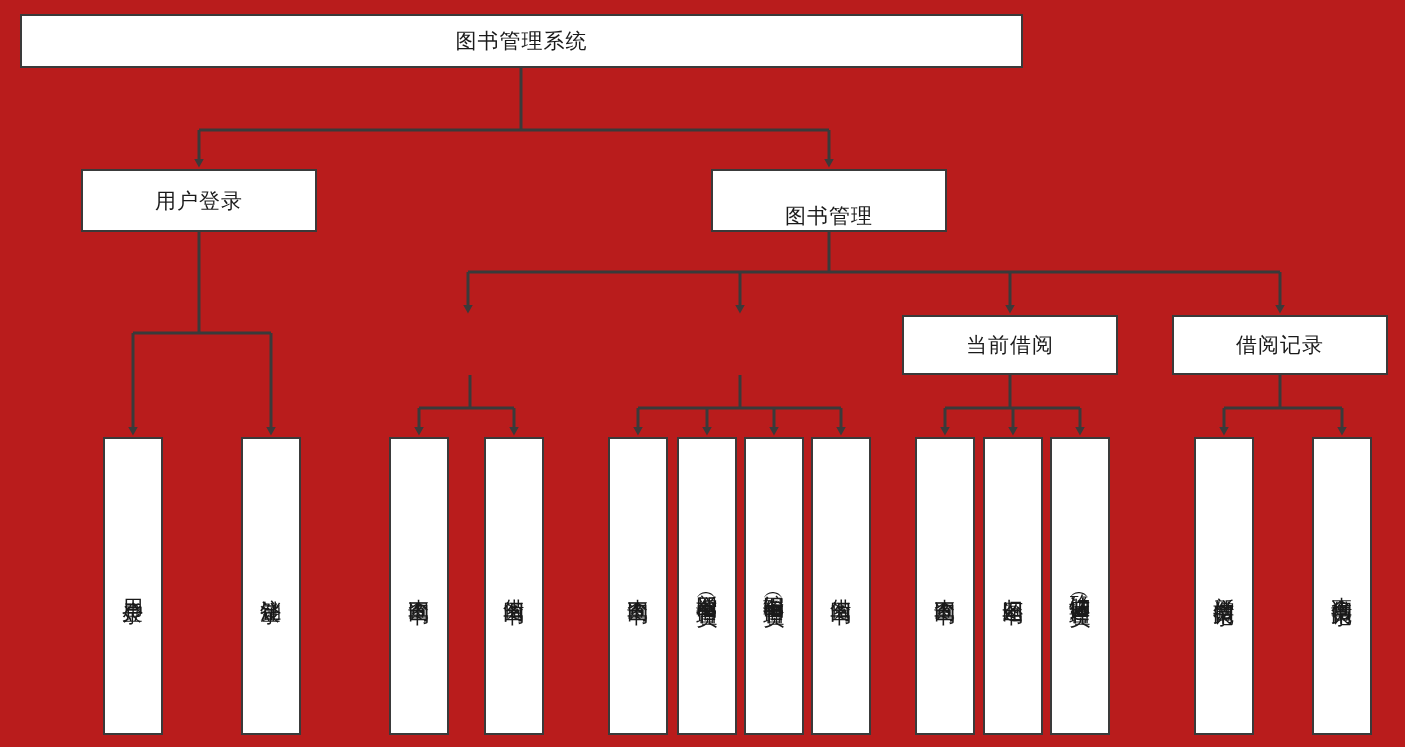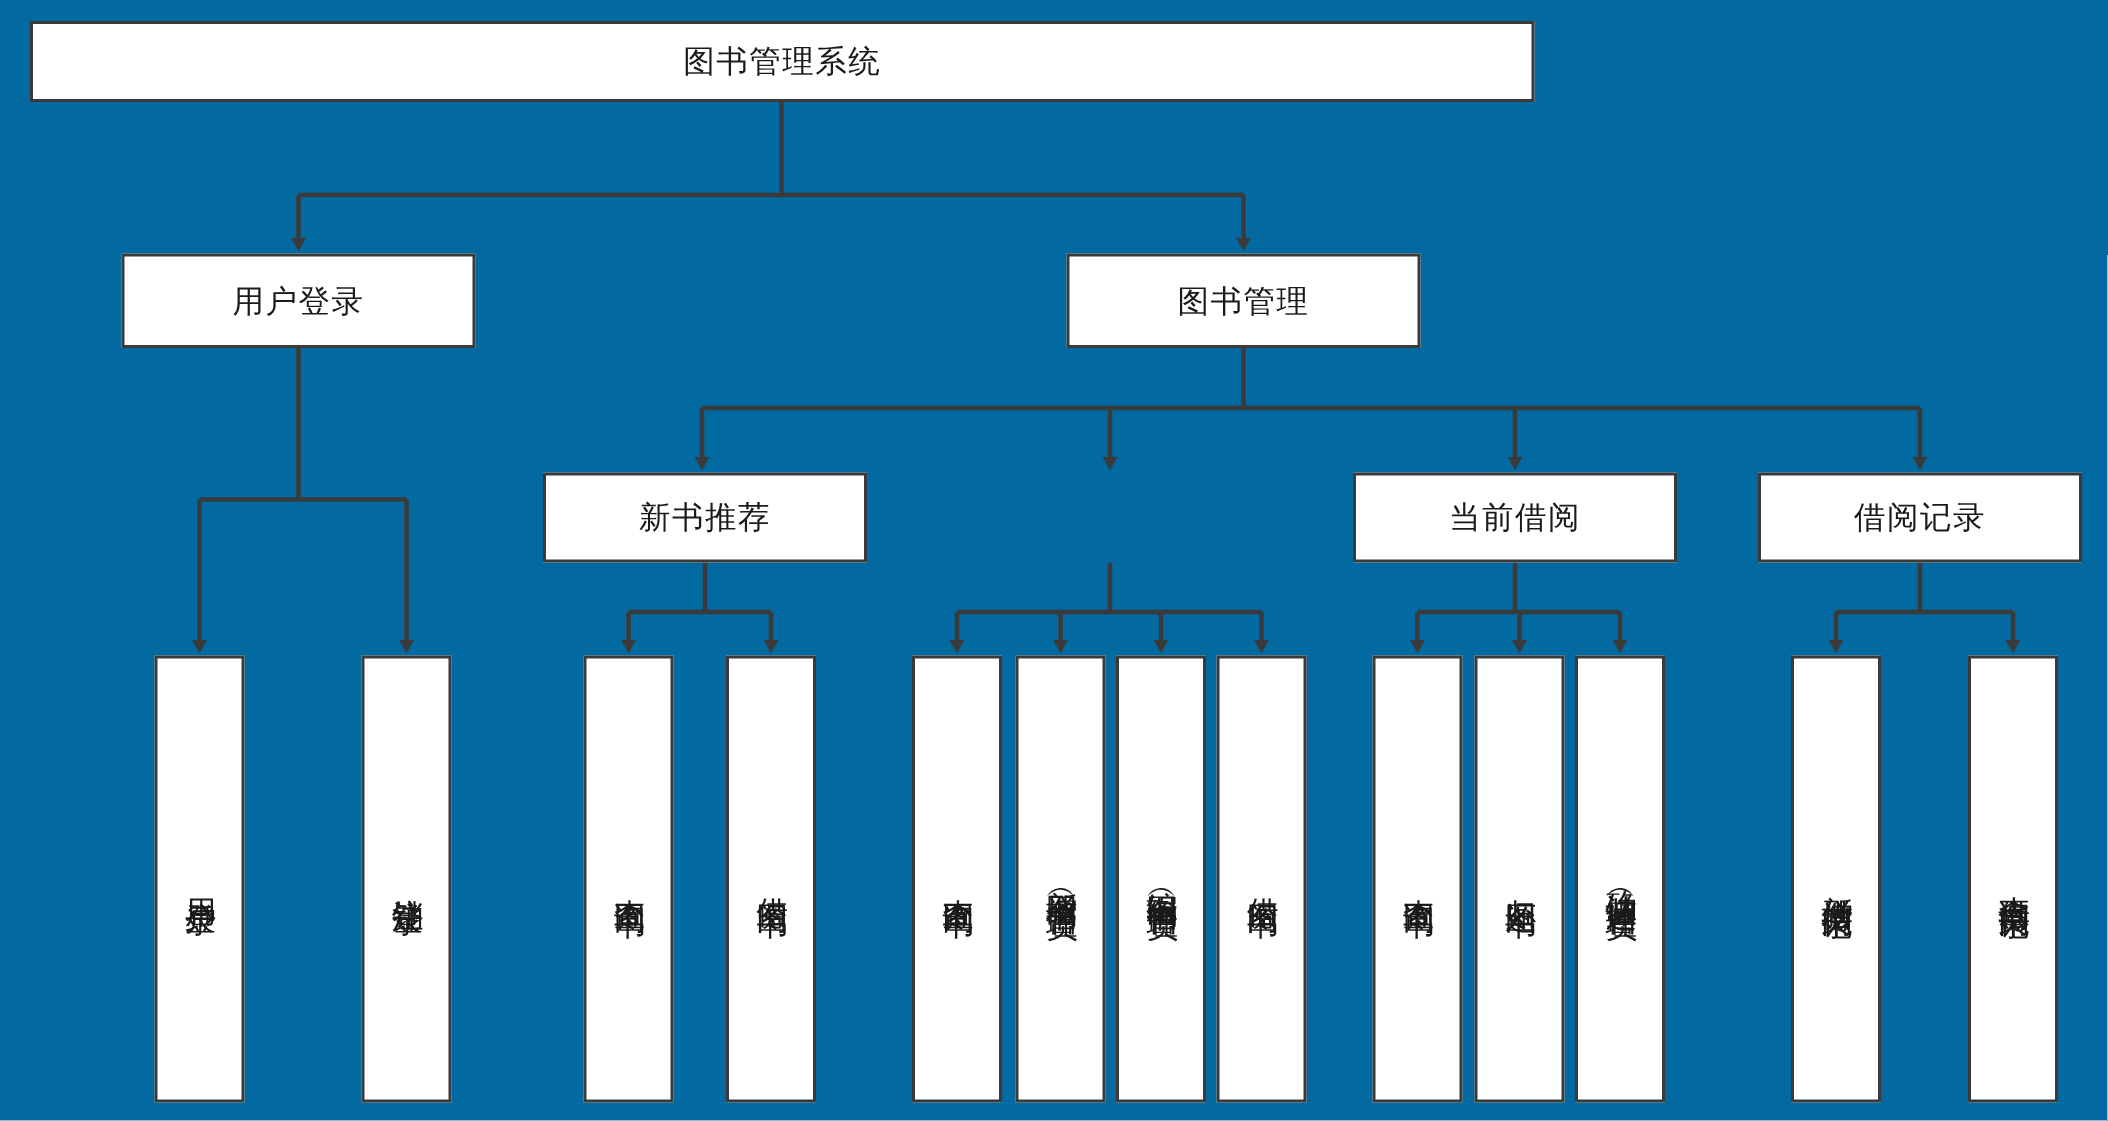--- a/index.html
+++ b/index.html
@@ -1,17 +1,17 @@
 <!DOCTYPE html>
 <html><head>
 <meta charset="utf-8">
 <style>
   html,body{margin:0;padding:0;background:#ffffff;}
   body{width:1405px;height:747px;font-family:"Liberation Sans","DejaVu Sans",sans-serif;}
-  #stage{position:relative;width:1405px;height:747px;overflow:hidden;background:#0369a1;}
+  #stage{position:relative;width:1405px;height:747px;overflow:hidden;background:#b91c1c;}
   #wires{position:absolute;left:0;top:0;width:1405px;height:747px;}
   .node{position:absolute;box-sizing:border-box;background:#ffffff;border:2.5px solid #3a3a3a;display:flex;align-items:center;justify-content:center;color:#1a1a1a;}
   .node.h{font-size:21px;letter-spacing:1px;}
   .node.leaf{font-size:21px;letter-spacing:1px;}
   .vtext{writing-mode:vertical-rl;text-orientation:upright;line-height:1.32;letter-spacing:2px;text-align:center;max-height:282px;white-space:nowrap;}
   .wm{position:absolute;right:8px;bottom:4px;font-size:17px;color:#b9b9b9;letter-spacing:1px;white-space:nowrap;}
 </style>
 </head>
 <body>
 
@@ -67,27 +67,24 @@
     </g>
   </svg>
 
   <div class="node h" style="left:20px;top:14px;width:1003px;height:54px;">
     <span>图书管理系统</span>
   </div>
 
   <div class="node h" style="left:81px;top:169px;width:236px;height:63px;">
     <span>用户登录</span>
   </div>
-  <div class="node h" style="left:711px;top:169px;width:236px;height:63px;">
+  <div class="node h" style="left:711px;top:169px;width:236px;height:63px;align-items:flex-end;">
     <span>图书管理</span>
   </div>
 
-  <div class="node h" style="left:362px;top:315px;width:216px;height:60px;">
-    <span>新书推荐</span>
-  </div>
   <div class="node h" style="left:1172px;top:315px;width:216px;height:60px;">
     <span>借阅记录</span>
   </div>
   <div class="node h" style="left:902px;top:315px;width:216px;height:60px;">
     <span>当前借阅</span>
   </div>
 
   <div class="node leaf" style="left:103px;top:437px;width:60px;height:298px;">
     <span class="vtext">用户登录</span>
   </div>

